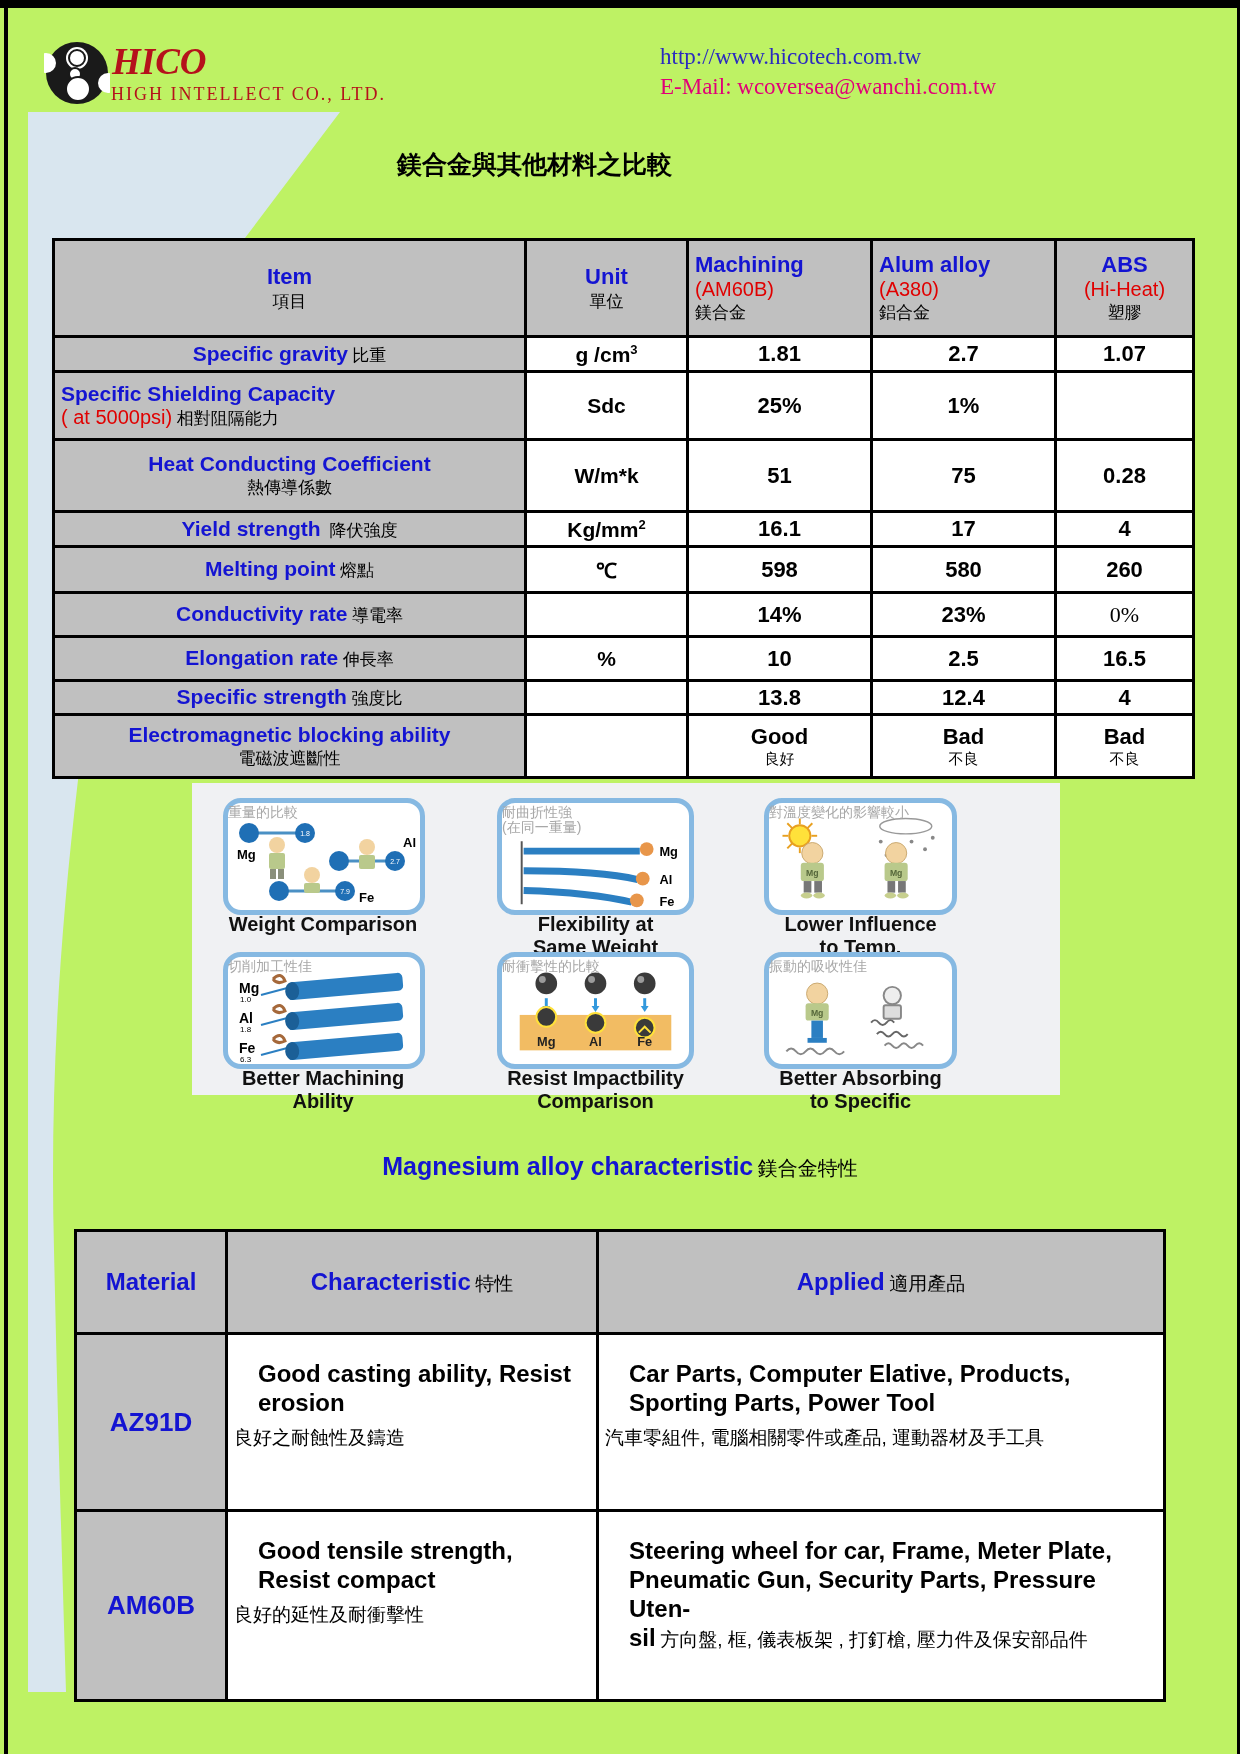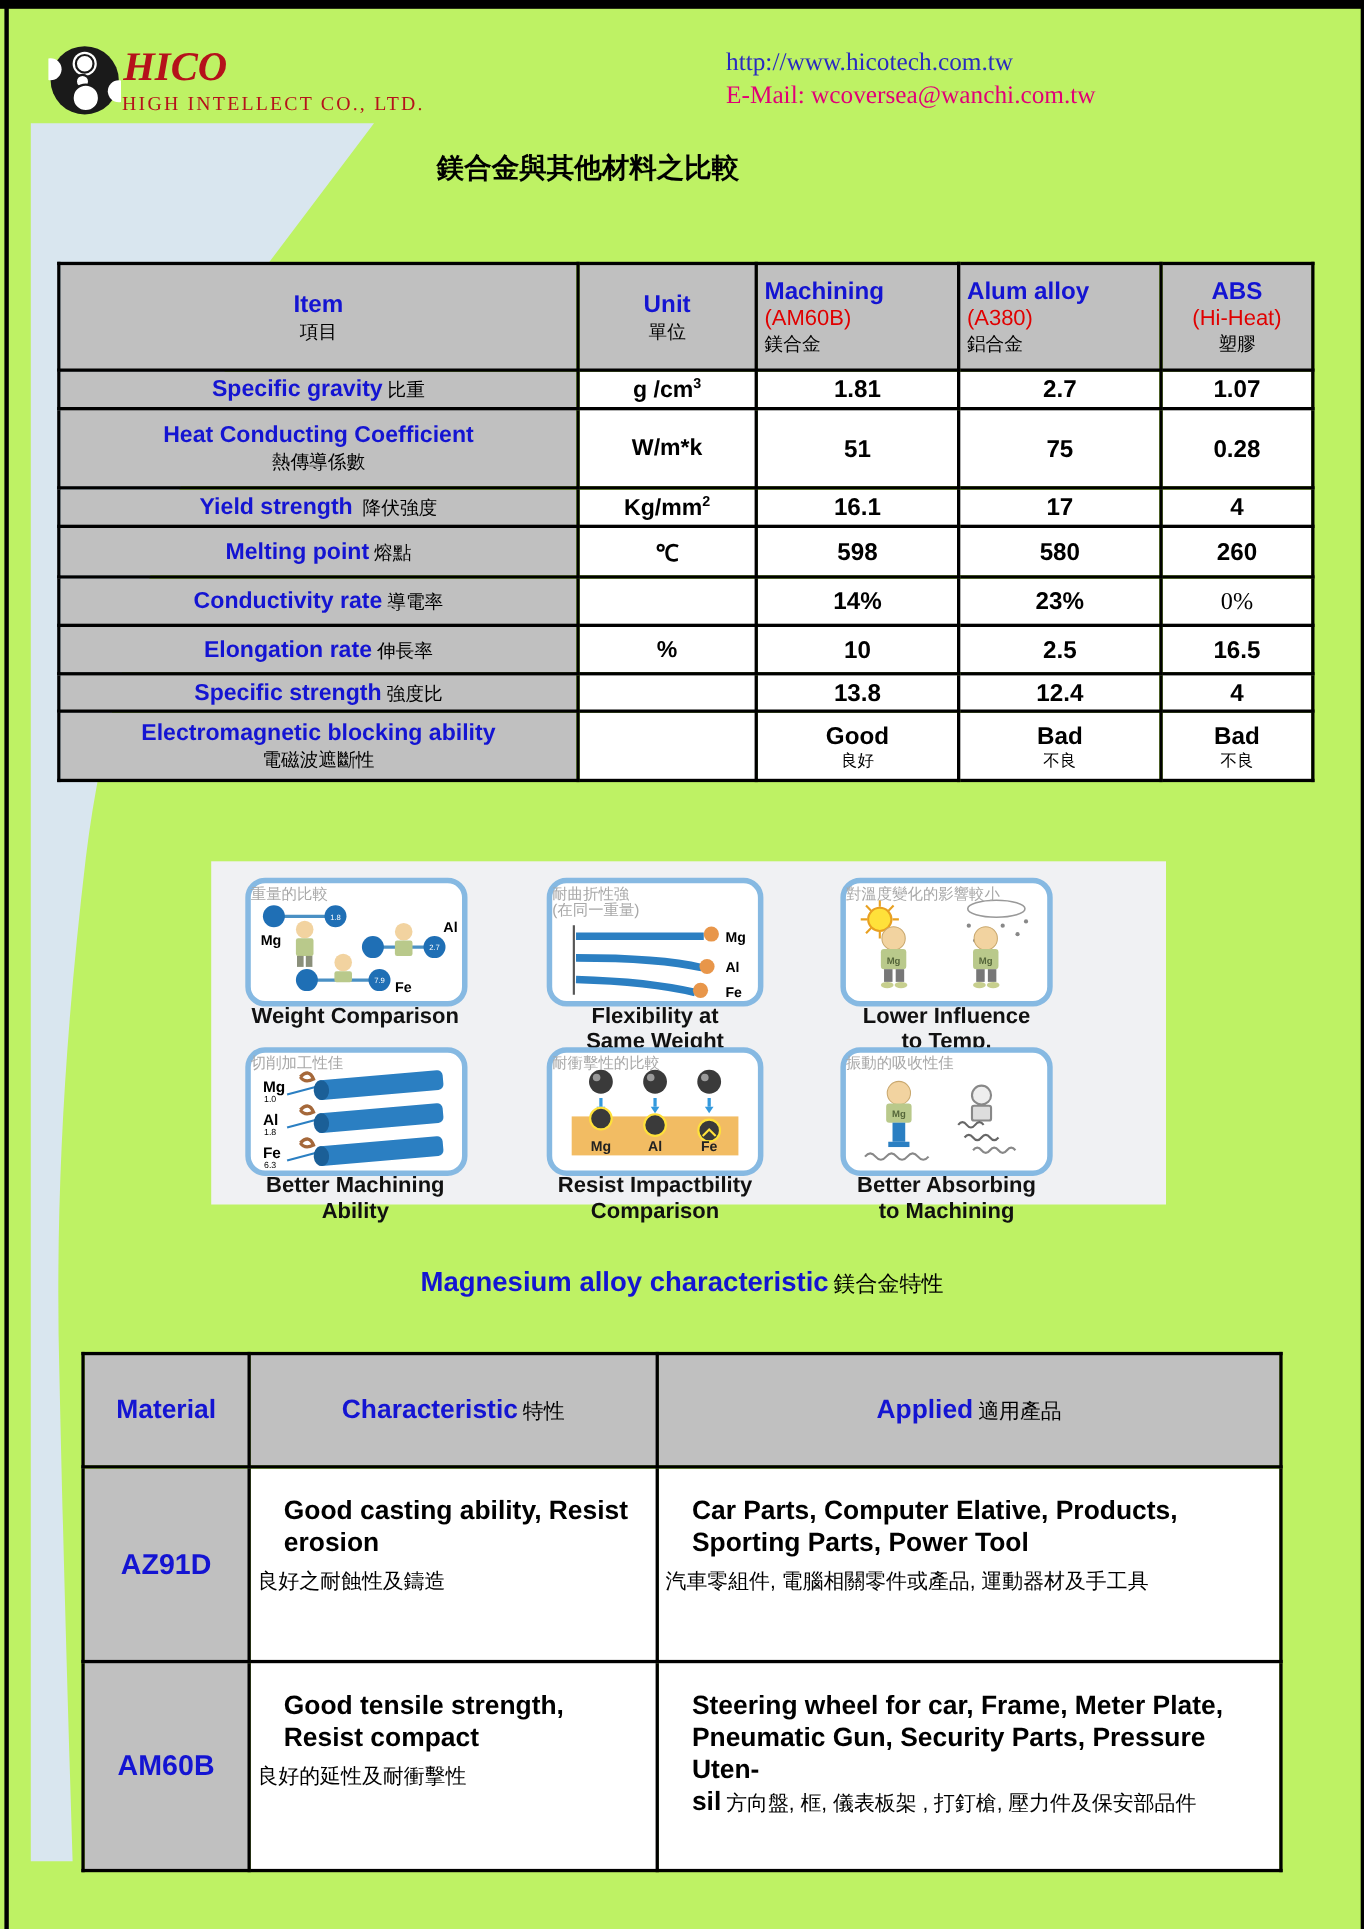--- a/index.html
+++ b/index.html
@@ -13,21 +13,21 @@
     font-style:italic;font-weight:bold;font-size:37px;color:#b5121b;}
   #hico-sub{position:absolute;left:111px;top:84px;font-family:"Liberation Serif",serif;
     font-size:18px;letter-spacing:2px;color:#b5121b;}
   #site-url{position:absolute;left:660px;top:44px;font-family:"Liberation Serif",serif;
     font-size:23px;color:#2a2ac0;}
   #site-mail{position:absolute;left:660px;top:74px;font-family:"Liberation Serif",serif;
     font-size:23px;color:#e10077;}
   
   #title-wrap{position:absolute;left:52px;top:130px;width:965px;text-align:center;}
   #title-en{font-size:33px;font-weight:bold;color:#1414d2;}
-  #title-zh{margin-top:6px;font-size:25px;font-weight:bold;color:#000;}
+  #title-zh{margin-top:18px;font-size:25px;font-weight:bold;color:#000;}
   
   #t1{position:absolute;left:52px;top:238px;border-collapse:collapse;table-layout:fixed;width:1140px;}
   #t1 td{border:3px solid #000;padding:0 4px;overflow:hidden;}
   #t1 .lblcell{background:#c0c0c0;text-align:center;vertical-align:middle;}
   #t1 .leftal{text-align:left;padding-left:6px;}
   #t1 .en{color:#1414d2;font-weight:bold;font-size:21px;}
   #t1 .red{color:#e00000;font-size:20px;}
   #t1 .zh{color:#000;font-size:17px;}
   #t1 .hdr .en{font-size:22px;}
   #t1 .unitcell{background:#fff;text-align:center;vertical-align:middle;font-weight:bold;font-size:21px;}
@@ -123,20 +123,30 @@
         <span class="red">(Hi-Heat)</span><br>
         <span class="zh">塑膠</span>
       </td>
     </tr>
     <tr style="height:35px;">
       <td class="lblcell"><span class="en">Specific gravity</span> <span class="zh">比重</span></td>
       <td class="unitcell"><span>g /cm</span><sup>3</sup></td>
       <td class="valcell">1.81</td>
       <td class="valcell">2.7</td>
       <td class="valcell">1.07</td>
+    </tr>
+    <tr style="height:68px;">
+      <td class="lblcell leftal">
+        <span class="en">Specific Shielding Capacity</span><br>
+        <span class="red">( at 5000psi)</span> <span class="zh">相對阻隔能力</span>
+      </td>
+      <td class="unitcell">Sdc</td>
+      <td class="valcell">25%</td>
+      <td class="valcell">1%</td>
+      <td class="valcell"></td>
     </tr>
     <tr style="height:72px;">
       <td class="lblcell">
         <span class="en">Heat Conducting Coefficient</span><br>
         <span class="zh">熱傳導係數</span>
       </td>
       <td class="unitcell">W/m*k</td>
       <td class="valcell">51</td>
       <td class="valcell">75</td>
       <td class="valcell">0.28</td>
@@ -381,21 +391,21 @@
       <path d="M18,96 q5,-6 10,0 t10,0 t10,0 t10,0 t10,0 t10,0" stroke="#888" stroke-width="2" fill="none"></path>
       <circle cx="128" cy="38" r="9" fill="#eee" stroke="#888" stroke-width="2"></circle>
       <rect x="119" y="48" width="18" height="14" rx="2" fill="#ddd" stroke="#888" stroke-width="2"></rect>
       <path d="M106,66 q4,-5 8,0 t8,0 t8,0" stroke="#666" stroke-width="2" fill="none"></path>
       <path d="M112,78 q4,-5 8,0 t8,0 t8,0 t8,0" stroke="#666" stroke-width="2" fill="none"></path>
       <path d="M120,90 q4,-5 8,0 t8,0 t8,0 t8,0 t8,0" stroke="#888" stroke-width="2" fill="none"></path>
     </svg>
     <div class="zhcap">振動的吸收性佳</div>
     <div class="encap" style="left:-25px;top:110px;width:233px;">
       <div>Better Absorbing</div>
-        <div>to Machining</div>
+        <div>to Specific</div>
     </div>
   </div>
 
   <div id="h2-wrap">
     <span id="h2-en">Magnesium alloy characteristic</span>
     <span id="h2-zh">鎂合金特性</span>
   </div>
 
   <table id="t2">
     <colgroup>

